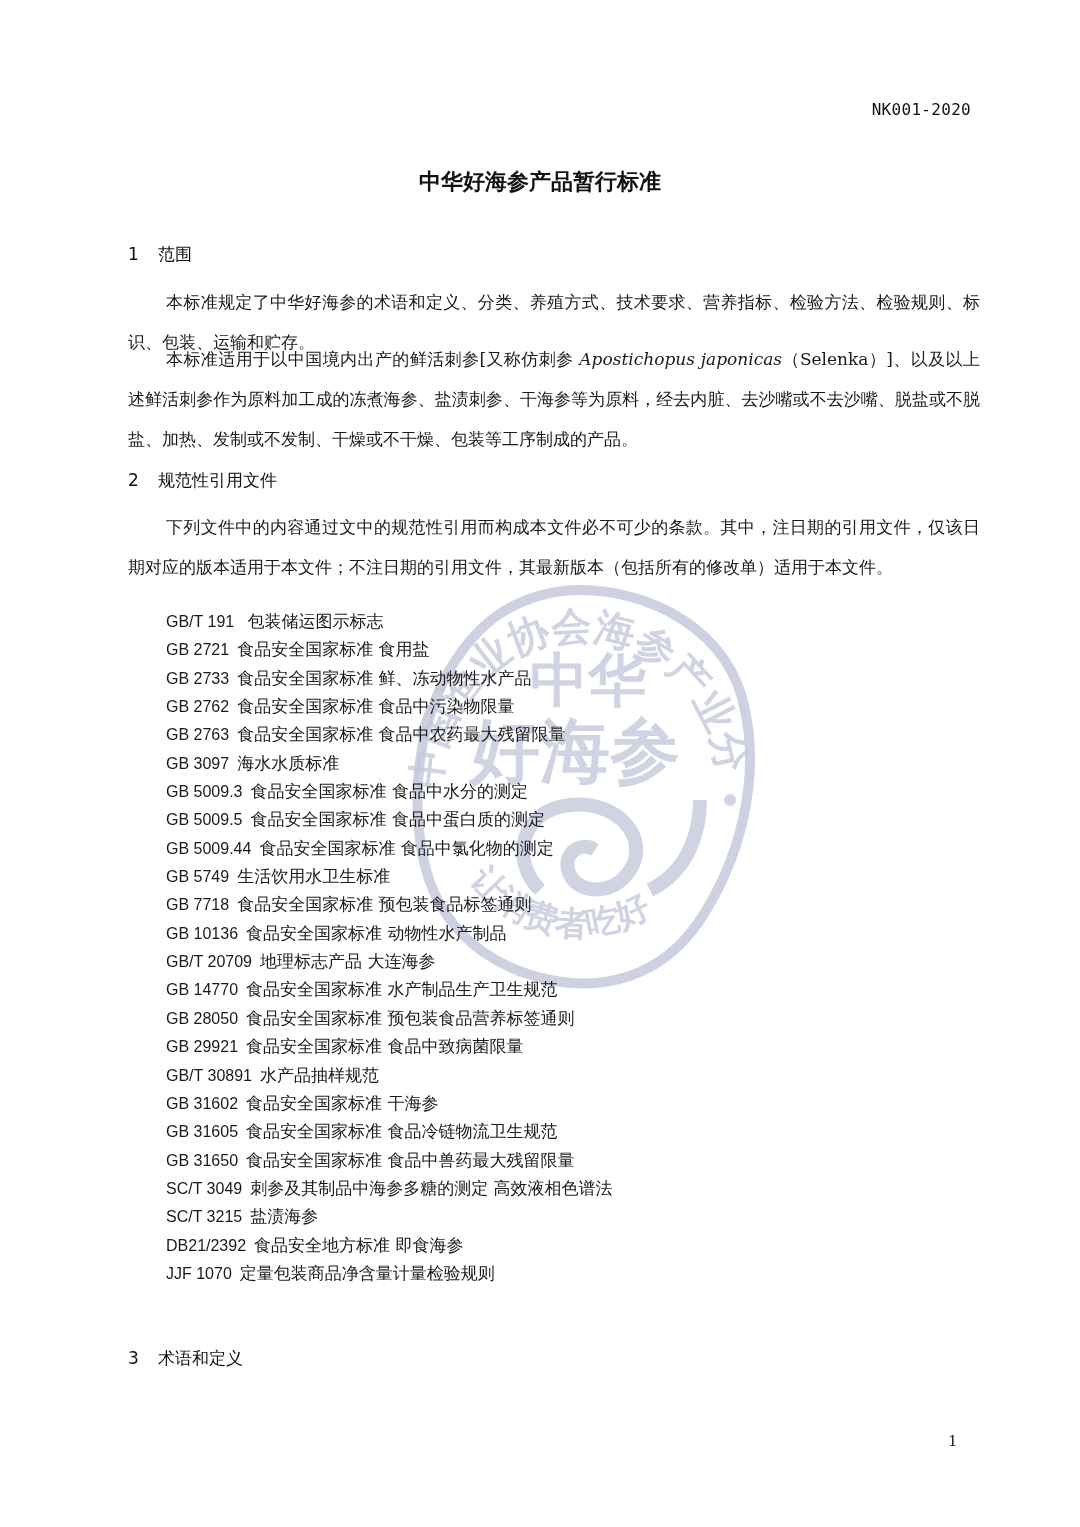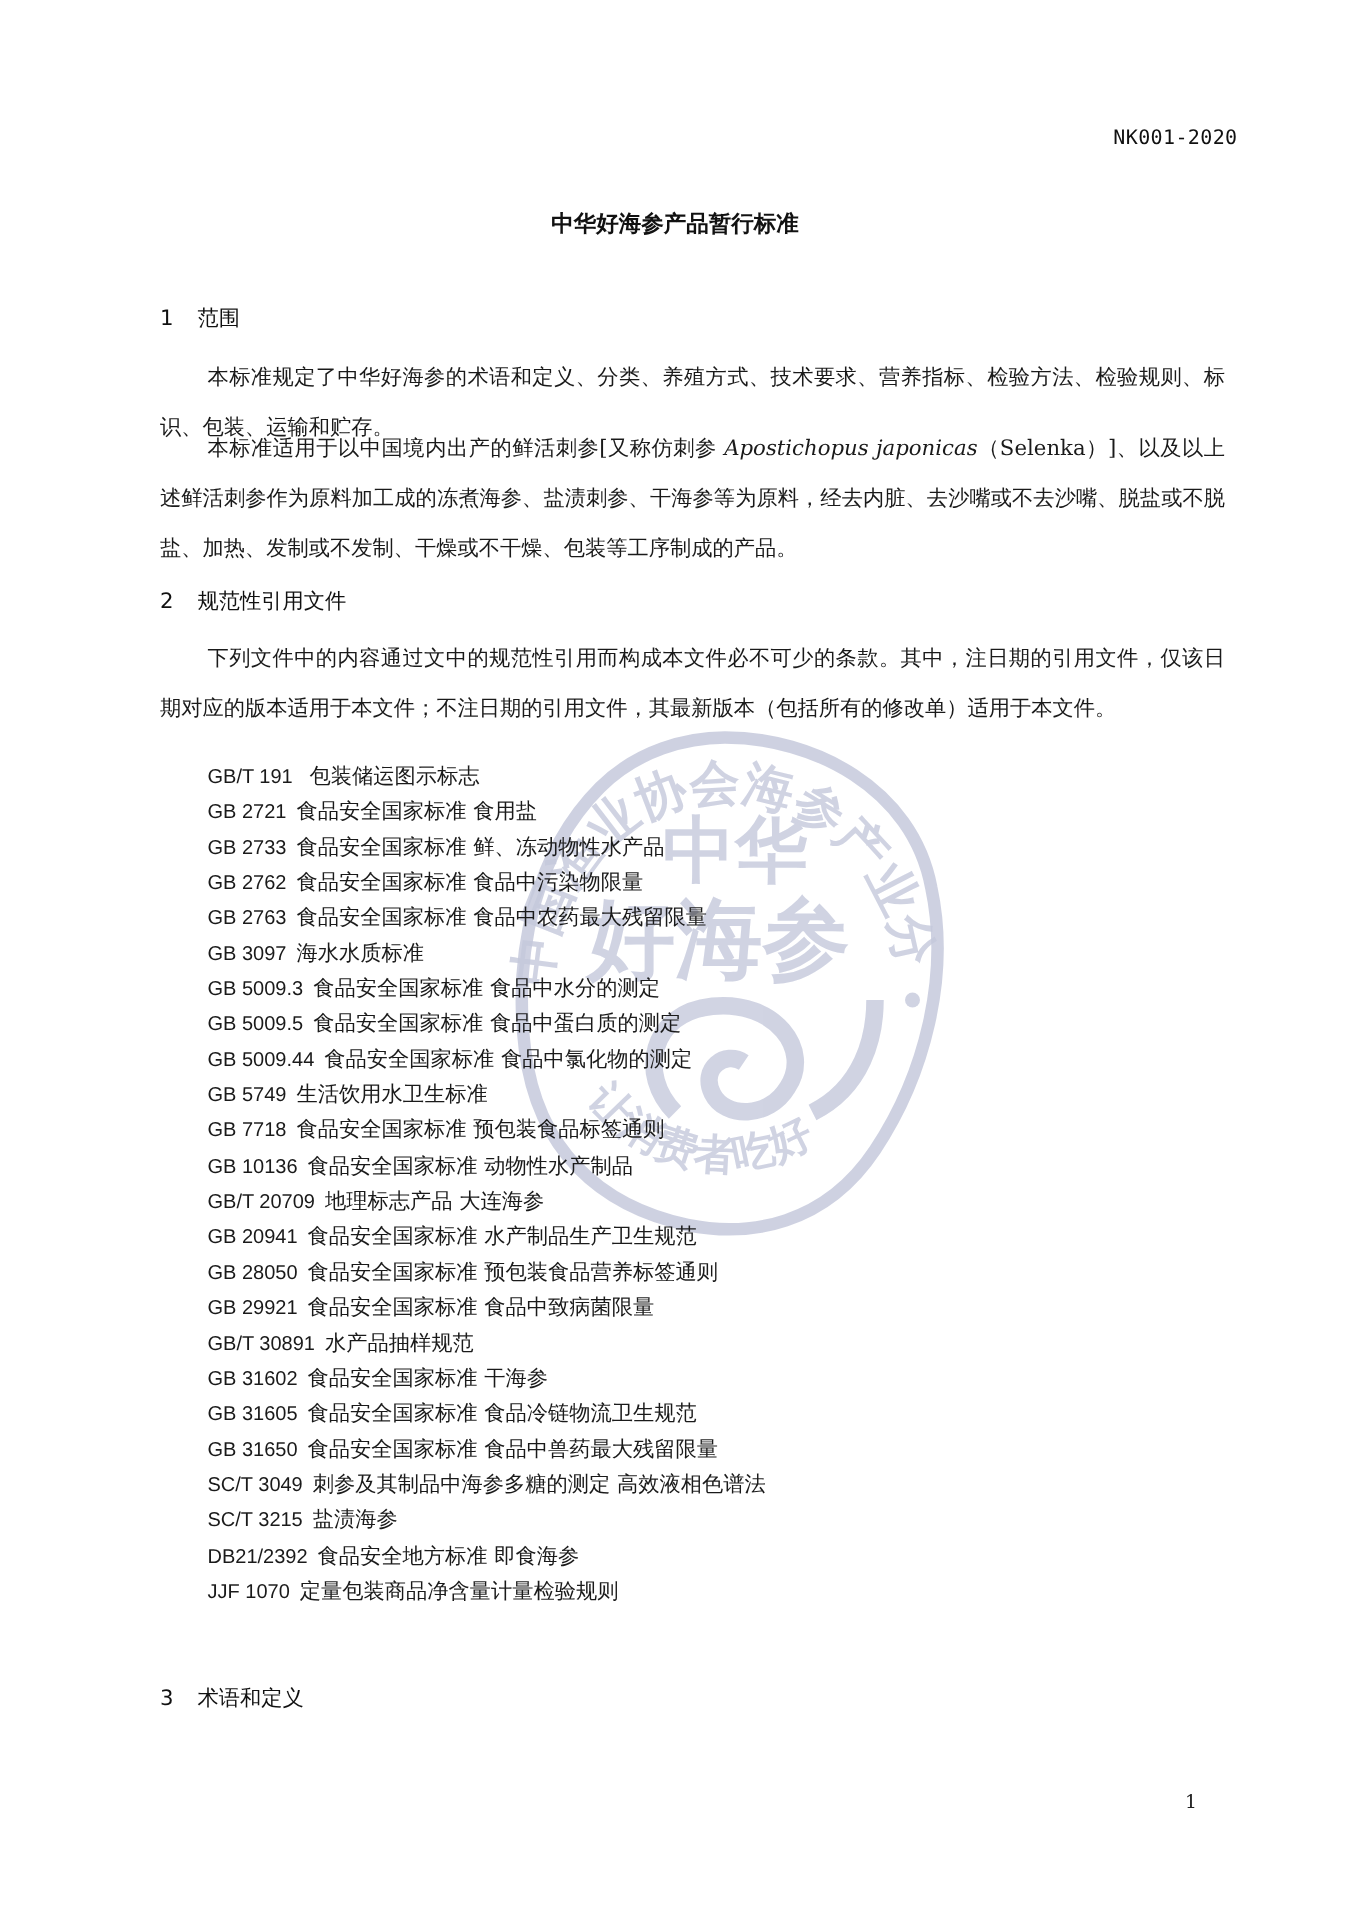--- a/index.html
+++ b/index.html
@@ -1,21 +1,21 @@
 <!DOCTYPE html>
 <html><head>
 <meta charset="utf-8">
 <style>
   html, body { margin: 0; padding: 0; background: #ffffff; }
   body { width: 1080px; height: 1527px; position: relative; overflow: hidden;
          font-family: "DejaVu Serif", "Liberation Serif", serif; color: #1a1a1a; }
-  .doc-code { position: absolute; top: 100px; right: 90px; font-family: "DejaVu Sans Mono", "Liberation Mono", monospace;
+  .doc-code { position: absolute; top: 100px; right: 109px; font-family: "DejaVu Sans Mono", "Liberation Mono", monospace;
               font-size: 16px; letter-spacing: 0.3px; color: #111; padding-left: 41px; }
   .doc-title { position: absolute; top: 167px; left: 0; width: 1080px; text-align: center;
-               font-family: "DejaVu Sans", "Liberation Sans", sans-serif; font-weight: bold; font-size: 18px; color: #111; }
+               font-family: "DejaVu Sans", "Liberation Sans", sans-serif; font-weight: bold; font-size: 22px; color: #111; }
   .sec-heading { position: absolute; left: 128px; font-family: "DejaVu Sans", "Liberation Sans", sans-serif;
                  font-size: 17px; color: #111; }
   .sec-heading .num { display: inline-block; width: 30px; }
   .para { position: absolute; left: 128px; width: 852px; font-size: 17px; line-height: 40px;
           text-indent: 38px; text-align: justify; color: #1a1a1a; }
   .para i { font-style: italic; }
   .refs { position: absolute; left: 166px; top: 607px; list-style: none; margin: 0; padding: 0; }
   .refs li { height: 28.35px; line-height: 28.35px; font-size: 17px; white-space: nowrap; }
   .refs .code { font-family: Liberation Sans, sans-serif; font-size: 16px; margin-right: 8px; margin-top: 36px; }
   .page-num { position: absolute; top: 1432px; left: 948px; font-size: 15px; color: #222; }
@@ -68,21 +68,21 @@
     <li><span class="code">GB 2762</span><span>食品安全国家标准 食品中污染物限量</span></li>
     <li><span class="code">GB 2763</span><span>食品安全国家标准 食品中农药最大残留限量</span></li>
     <li><span class="code">GB 3097</span><span>海水水质标准</span></li>
     <li><span class="code">GB 5009.3</span><span>食品安全国家标准 食品中水分的测定</span></li>
     <li><span class="code">GB 5009.5</span><span>食品安全国家标准 食品中蛋白质的测定</span></li>
     <li><span class="code">GB 5009.44</span><span>食品安全国家标准 食品中氯化物的测定</span></li>
     <li><span class="code">GB 5749</span><span>生活饮用水卫生标准</span></li>
     <li><span class="code">GB 7718</span><span>食品安全国家标准 预包装食品标签通则</span></li>
     <li><span class="code">GB 10136</span><span>食品安全国家标准 动物性水产制品</span></li>
     <li><span class="code">GB/T 20709</span><span>地理标志产品 大连海参</span></li>
-    <li><span class="code">GB 20941</span><span>食品安全国家标准 水产制品生产卫生规范</span></li>
+    <li><span class="code">GB 14770</span><span>食品安全国家标准 水产制品生产卫生规范</span></li>
     <li><span class="code">GB 28050</span><span>食品安全国家标准 预包装食品营养标签通则</span></li>
     <li><span class="code">GB 29921</span><span>食品安全国家标准 食品中致病菌限量</span></li>
     <li><span class="code">GB/T 30891</span><span>水产品抽样规范</span></li>
     <li><span class="code">GB 31602</span><span>食品安全国家标准 干海参</span></li>
     <li><span class="code">GB 31605</span><span>食品安全国家标准 食品冷链物流卫生规范</span></li>
     <li><span class="code">GB 31650</span><span>食品安全国家标准 食品中兽药最大残留限量</span></li>
     <li><span class="code">SC/T 3049</span><span>刺参及其制品中海参多糖的测定 高效液相色谱法</span></li>
     <li><span class="code">SC/T 3215</span><span>盐渍海参</span></li>
     <li><span class="code">DB21/2392</span><span>食品安全地方标准 即食海参</span></li>
     <li><span class="code">JJF 1070</span><span>定量包装商品净含量计量检验规则</span></li>

